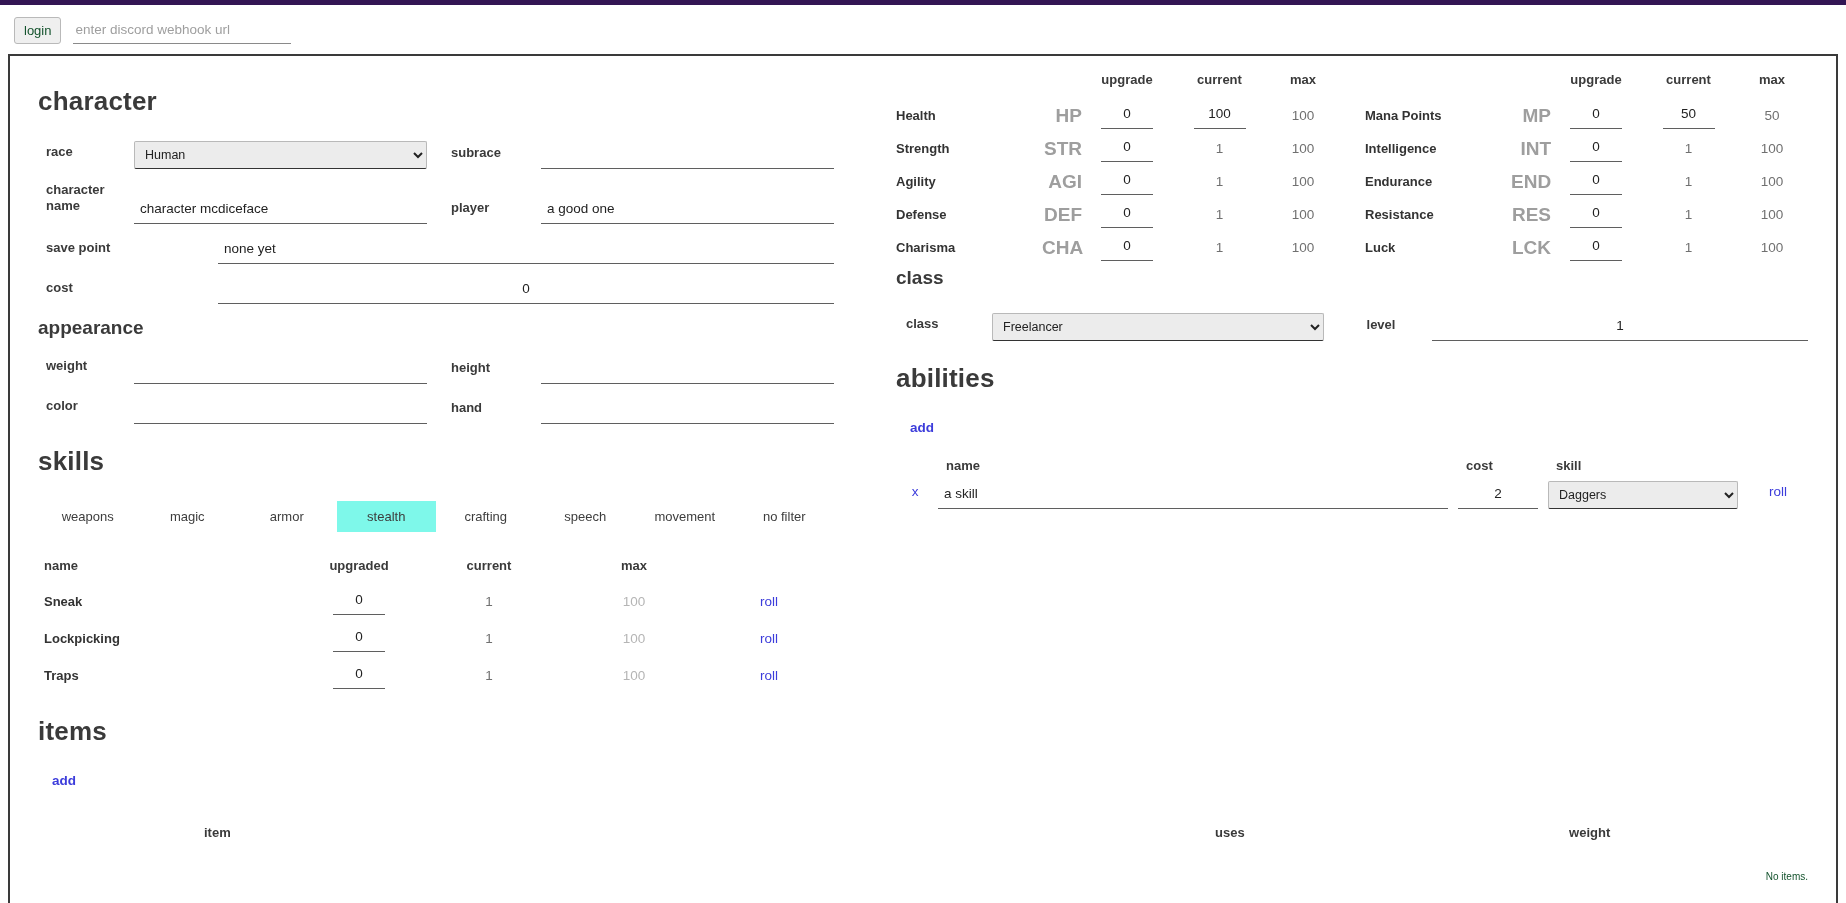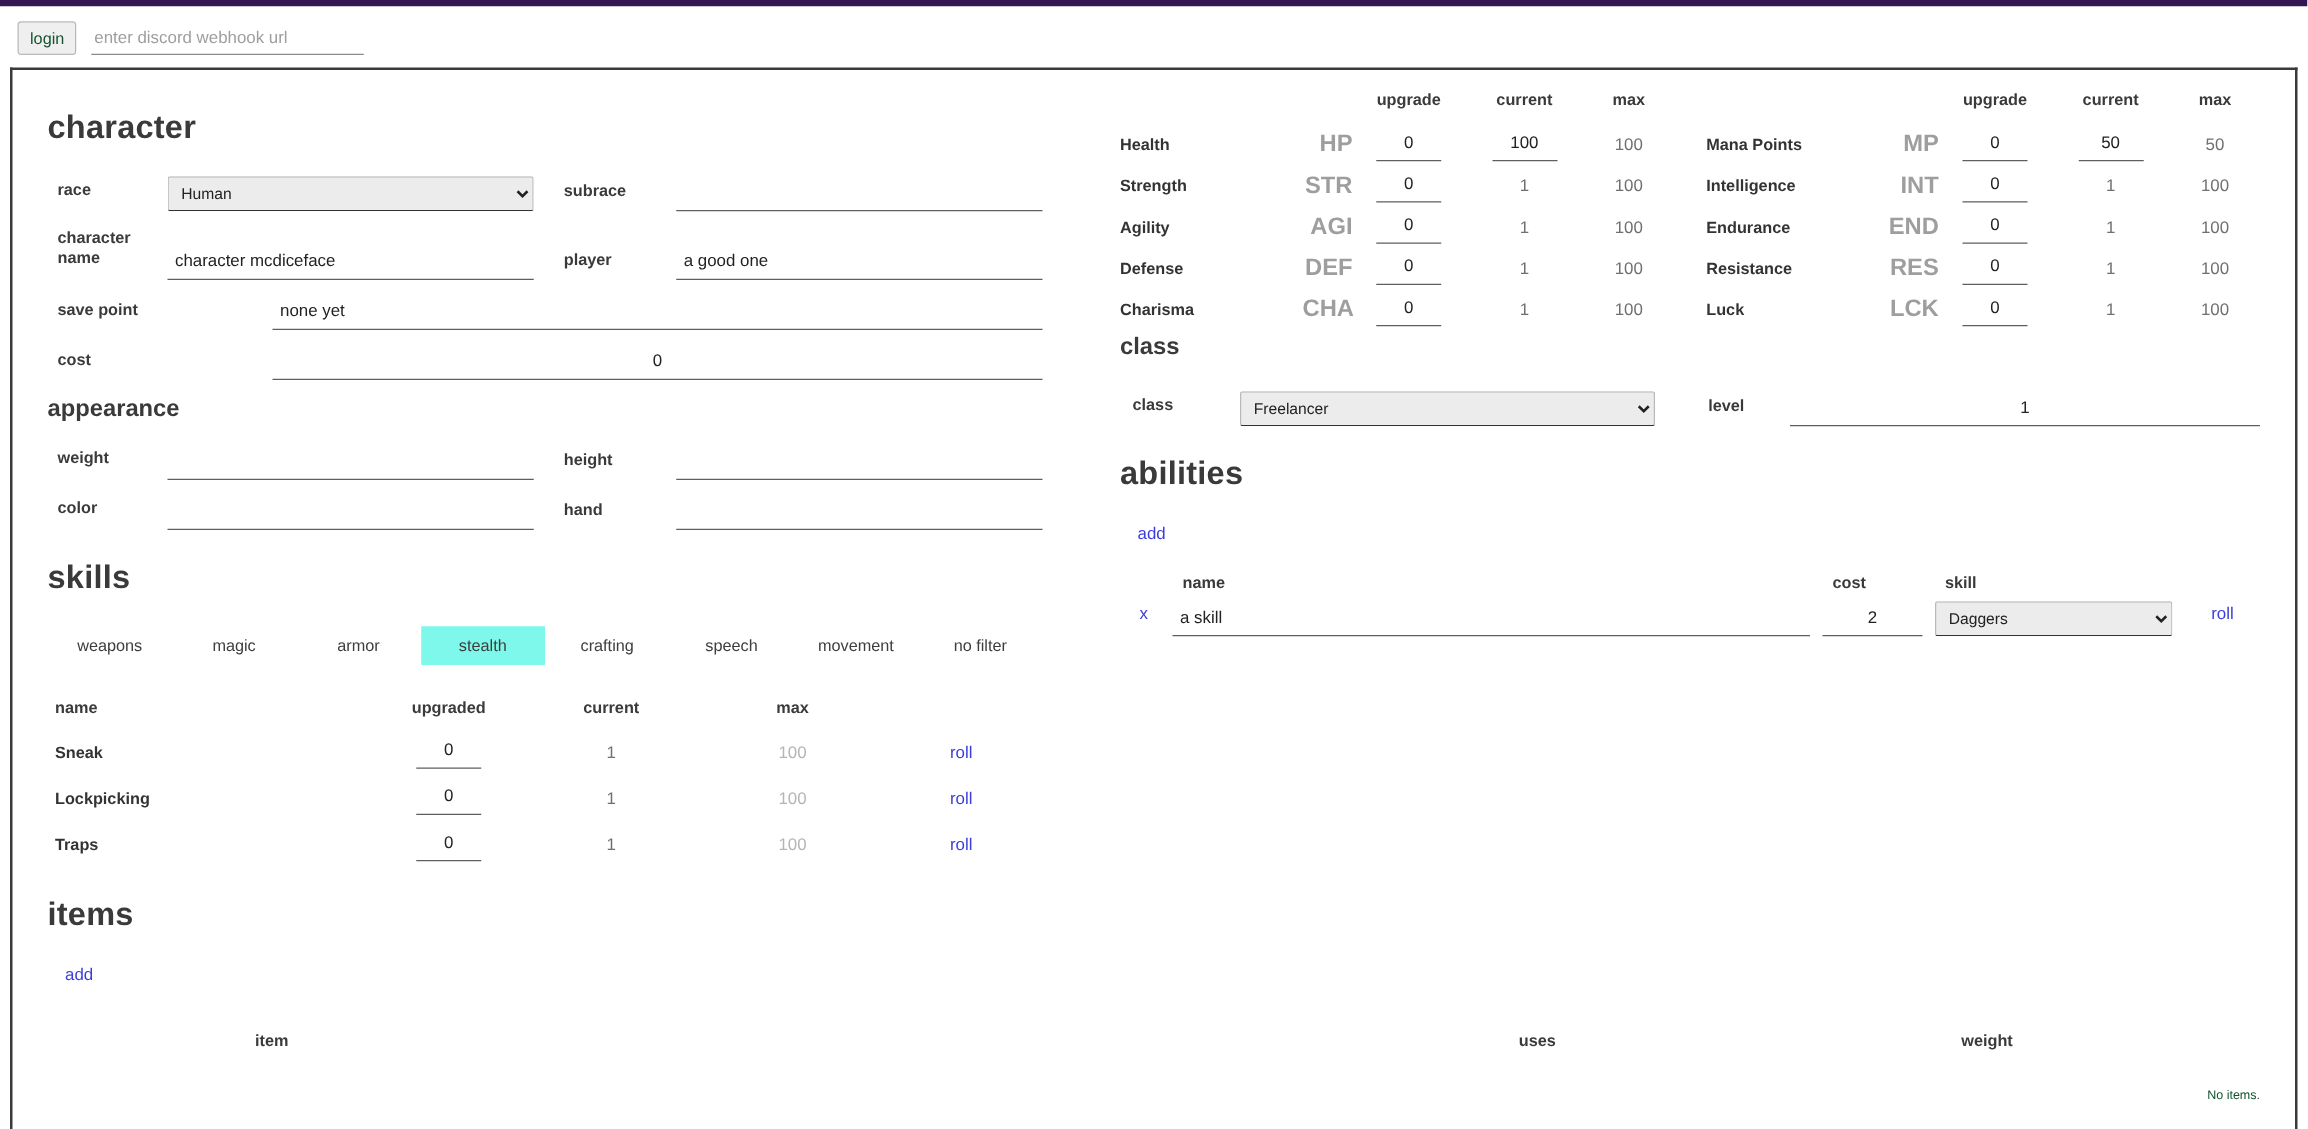--- a/index.html
+++ b/index.html
@@ -55,21 +55,21 @@
   
   .sk-table { display: grid; grid-template-columns: 250px 130px 130px 160px 110px; align-items: center; padding-left: 6px; }
   .sk-h { font-size: 13px; font-weight: 700; padding-bottom: 10px; }
   .sk-h.c, .sk-cell.c { text-align: center; }
   .sk-row-name { font-size: 13px; font-weight: 700; color: #333; padding: 11px 0; }
   .sk-cell { font-size: 13.5px; }
   .sk-cur { color: #707070; }
   .sk-max { color: #b5b5b5; }
   .mini { width: 52px; text-align: center; display: inline-block; }
   a.lnk { color: var(--link, #3c3cdb); font-size: 13.5px; text-decoration: none; cursor: pointer; }
-  .add-row { padding-left: 14px; margin: 4px 0 22px; }
+  .add-row { padding-left: 14px; margin: 4px 0 22px; font-weight: bold; }
 
   
   .attr-wrap { display: flex; gap: 26px; }
   .attr-table { display: grid; grid-template-columns: 146px 40px 90px 95px 72px; align-items: center; flex: 1; }
   .at-h { font-size: 13px; font-weight: 700; text-align: center; padding-bottom: 12px; }
   .at-label { font-size: 13px; font-weight: 700; color: #333; padding: 9px 0; }
   .at-abbr { font-size: 19px; font-weight: 700; color: #9e9e9e; text-align: right; }
   .at-cell { text-align: center; font-size: 13.5px; }
   .at-gray { color: #707070; }
 

